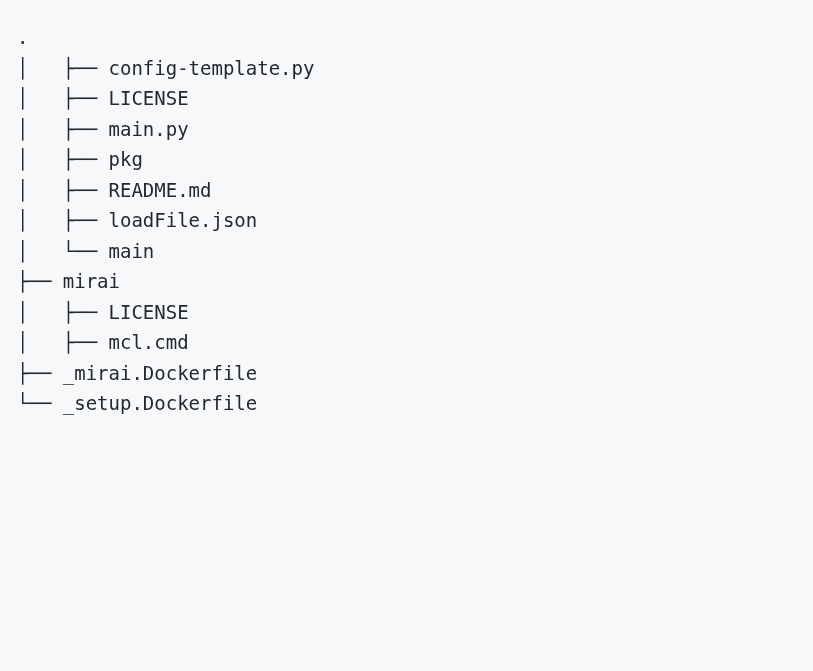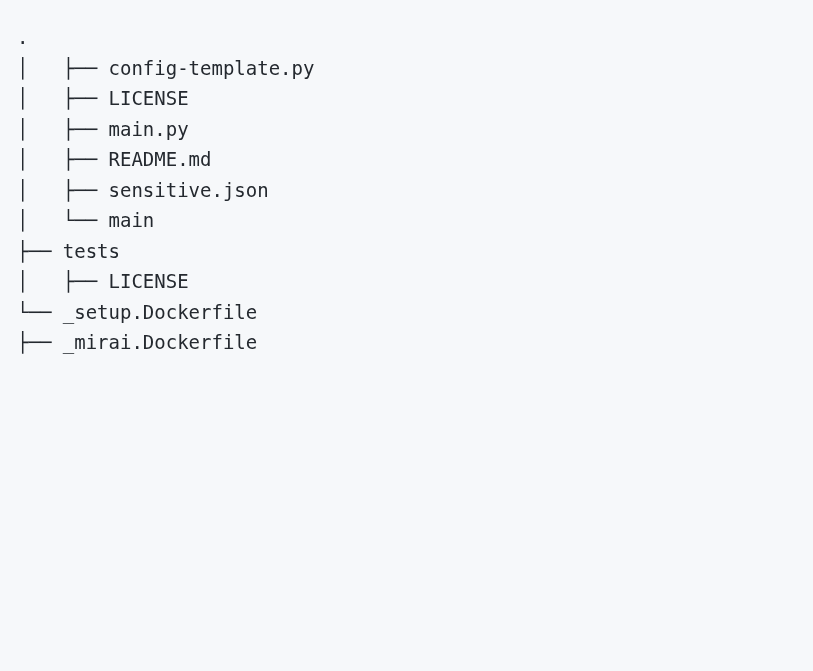--- a/index.html
+++ b/index.html
@@ -28,20 +28,22 @@
   }
 </style>
 </head>
 <body style="background: rgb(246, 248, 250);">
 
 <div class="tree-block" style="color: rgb(36, 41, 47);">
   <div class="tree-line">.</div>
   <div class="tree-line">│   ├── config-template.py</div>
   <div class="tree-line">│   ├── LICENSE</div>
   <div class="tree-line">│   ├── main.py</div>
+  <div class="tree-line">│   ├── pkg</div>
   <div class="tree-line">│   ├── README.md</div>
-  <div class="tree-line">│   ├── sensitive.json</div>
+  <div class="tree-line">│   ├── loadFile.json</div>
   <div class="tree-line">│   └── main</div>
-  <div class="tree-line">├── tests</div>
+  <div class="tree-line">├── mirai</div>
   <div class="tree-line">│   ├── LICENSE</div>
+  <div class="tree-line">│   ├── mcl.cmd</div>
+  <div class="tree-line">├── _mirai.Dockerfile</div>
   <div class="tree-line">└── _setup.Dockerfile</div>
-  <div class="tree-line">├── _mirai.Dockerfile</div>
 </div>
 
 </body></html>

